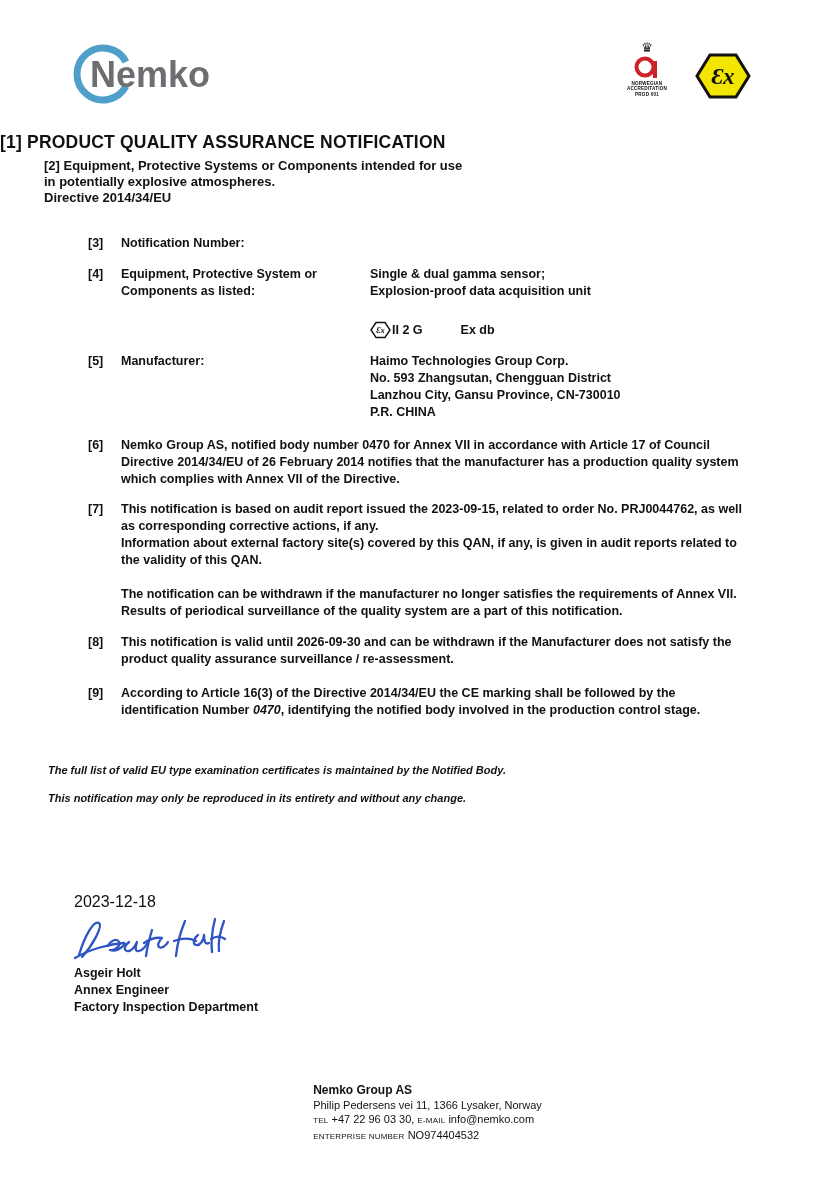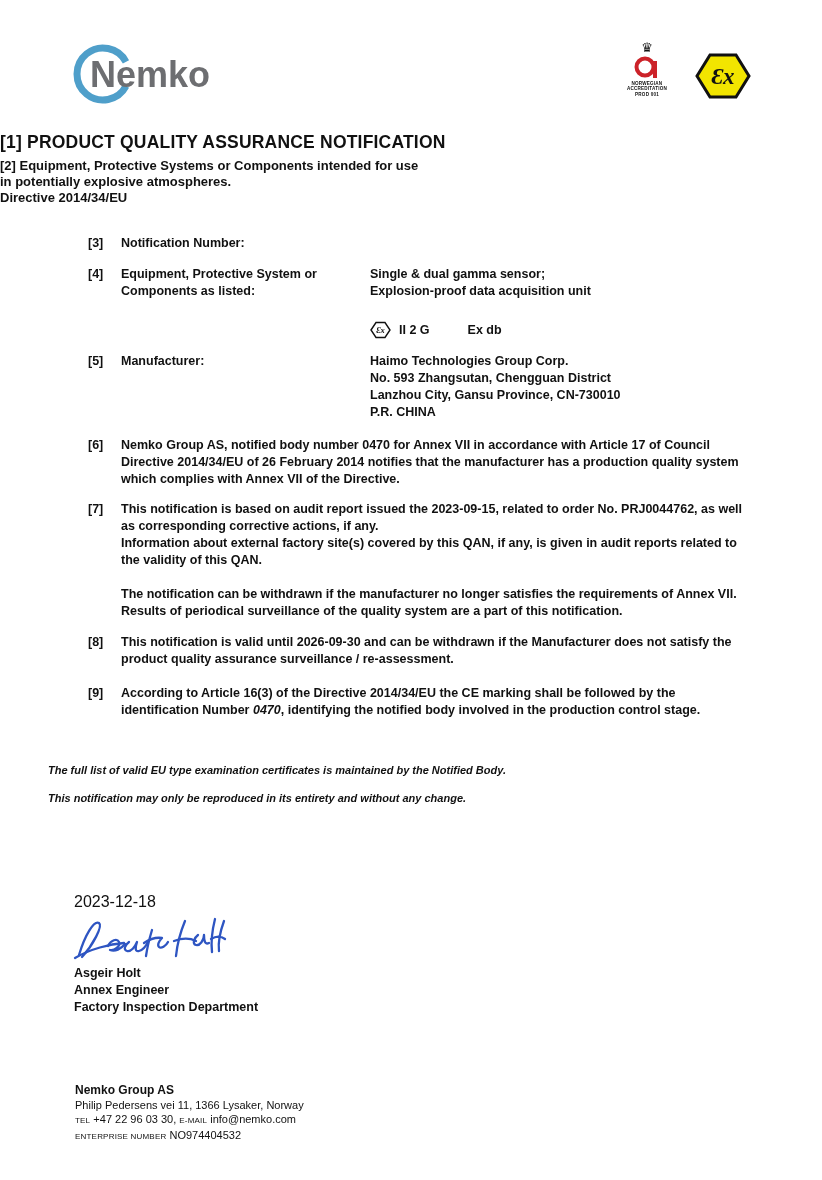--- a/index.html
+++ b/index.html
@@ -19,45 +19,45 @@
     padding: 40px 70px 0 73px;
   }
   .right-logos { display: flex; align-items: flex-start; gap: 16px; }
   .na-logo { display: flex; flex-direction: column; align-items: center; width: 62px; padding-top: 2px; }
   .na-crown { font-size: 13px; line-height: 12px; color: #111; }
   .na-caption { font-size: 4.6px; font-weight: bold; text-align: center; line-height: 5.4px; letter-spacing: .2px; color: #111; margin-top: 1px; }
   
   .title-block { text-align: left; margin-top: 26px; }
   .doc-title { font-size: 17.5px; font-weight: bold; letter-spacing: .2px; }
   .doc-sub { font-size: 13px; font-weight: bold; line-height: 16px; margin-top: 5px; }
-  .doc-sub div { line-height: 16px; }
+  .doc-sub div { line-height: 16px; padding-left: 44px; }
   
   .content { margin: 29px 77px 0 88px; font-size: 12.5px; font-weight: bold; line-height: 17px; }
   .item { display: grid; grid-template-columns: 33px 249px 1fr; margin-bottom: 14px; }
   .ptext, .lines div { line-height: 17px; }
   .marking-row { grid-column: 3; display: flex; align-items: center; margin-top: 21px; }
-  .marking-group { margin-left: 8px; }
+  .marking-group { margin-left: 1px; }
   .marking-protection { margin-left: 38px; }
   .item5 { margin-bottom: 16px; }
   .section { display: grid; grid-template-columns: 33px 1fr; margin-bottom: 13px; }
   .section .ptext { white-space: pre-line; }
   .sub2 { margin-top: 17px; }
   .sec7 { margin-bottom: 14px; }
   .sec8 { margin-bottom: 17px; }
   .sec9 { margin-bottom: 0; }
   
   .statements { margin: 44px 60px 0 48px; font-size: 11px; font-weight: bold; font-style: italic; }
   .statements div { margin-bottom: 13px; line-height: 15px; }
   
   .sign-block { position: absolute; left: 74px; top: 893px; }
   .sign-date { font-size: 16px; font-weight: normal; }
   .sign-svg { display: block; margin: 2px 0 0 -2px; }
   .sign-name, .sign-role, .sign-dept { font-size: 12.5px; font-weight: bold; line-height: 17px; }
   
-  .footer { position: absolute; left: 0; right: 0; top: 1083px; display: flex; justify-content: flex-start; padding: 0 42px 0 75px; }
+  .footer { position: absolute; left: 0; right: 0; top: 1083px; display: flex; justify-content: center; padding: 0 42px 0 75px; }
   .f-company { font-size: 12px; font-weight: bold; line-height: 15px; }
   .f-line { font-size: 11px; line-height: 14px; color: #111; }
   .f-small { font-size: 8px; letter-spacing: .2px; }
   .f-right { text-align: right; }
   .f-right .f-line { line-height: 15px; }
   .f-web { display: inline-block; margin-top: 9px; color: #3a8fc0; font-size: 11.5px; text-decoration: none; }
 </style>
 </head>
 <body>
 

